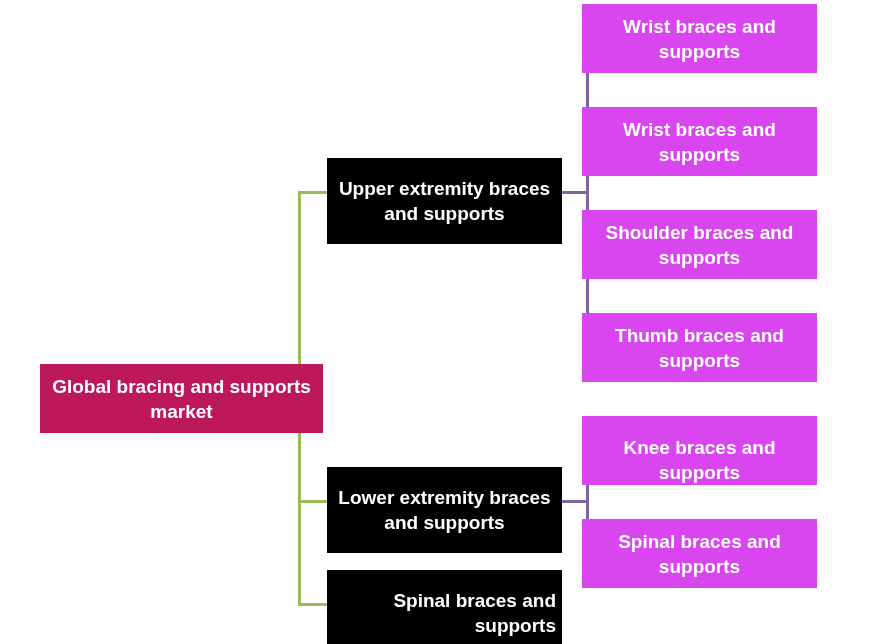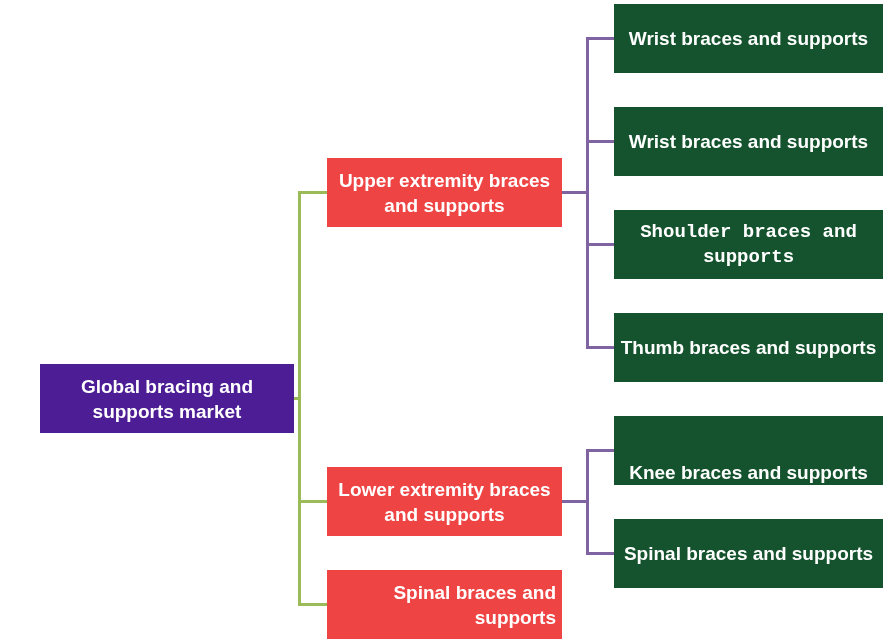--- a/index.html
+++ b/index.html
@@ -1,23 +1,23 @@
 <!DOCTYPE html>
 <html><head>
   <meta charset="utf-8">
   <style>
     html, body { margin: 0; padding: 0; background: #ffffff; }
     body { width: 889px; height: 644px; position: relative; overflow: hidden;
            font-family: "Liberation Sans", "DejaVu Sans", sans-serif; }
     .node { position: absolute; display: flex; align-items: center; justify-content: center;
             text-align: center; color: #ffffff; font-weight: bold; font-size: 19px; line-height: 25px;
             box-sizing: border-box; padding: 0 6px; }
-    .root { background: #4c1d95; left: 40px; top: 364px; width: 254px; height: 69px; }
-    .mid { background: #ef4444; width: 235px; height: 69px; left: 327px; }
-    .leaf { background: #14532d; width: 269px; height: 69px; left: 614px; }
+    .root { background: #be185d; left: 40px; top: 364px; width: 283px; height: 69px; }
+    .mid { background: #000000; width: 235px; height: 86px; left: 327px; }
+    .leaf { background: #d946ef; width: 235px; height: 69px; left: 582px; }
     .line { position: absolute; }
     .g { background: #9bbb59; }
     .p { background: #8064a2; }
   </style>
 </head>
 <body>
 
 <div class="line g" style="left:275px; top:397px; width:25px; height:3px;"></div>
 <div class="line g" style="left:298px; top:191px; width:3px; height:415px;"></div>
 <div class="line g" style="left:298px; top:191px; width:29px; height:3px;"></div>
@@ -49,21 +49,21 @@
 <div class="node mid" style="top:570px;text-align:right;">
   <span>Spinal braces and supports</span>
 </div>
 
 <div class="node leaf" style="top:4px;">
   <span>Wrist braces and supports</span>
 </div>
 <div class="node leaf" style="top:107px;">
   <span>Wrist braces and supports</span>
 </div>
-<div class="node leaf" style="top:210px;font-family:Liberation Mono, monospace;">
+<div class="node leaf" style="top:210px;">
   <span>Shoulder braces and supports</span>
 </div>
 <div class="node leaf" style="top:313px;">
   <span>Thumb braces and supports</span>
 </div>
 <div class="node leaf" style="top:416px;align-items:flex-end;">
   <span>Knee braces and supports</span>
 </div>
 <div class="node leaf" style="top:519px;">
   <span>Spinal braces and supports</span>

